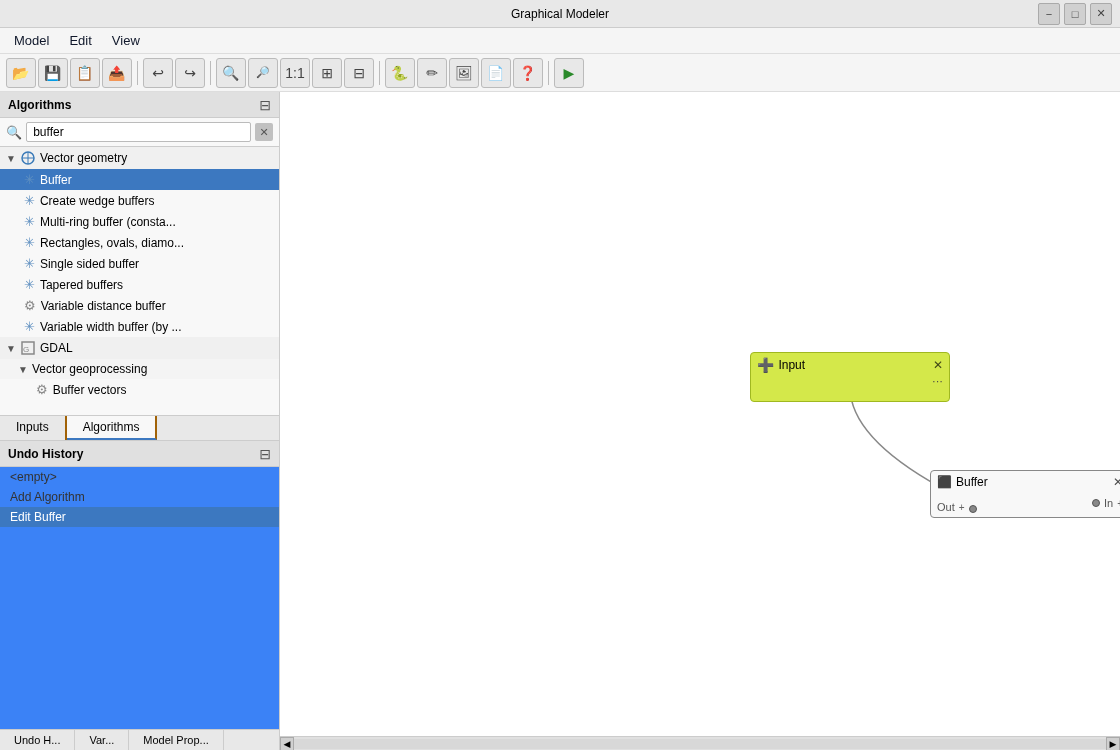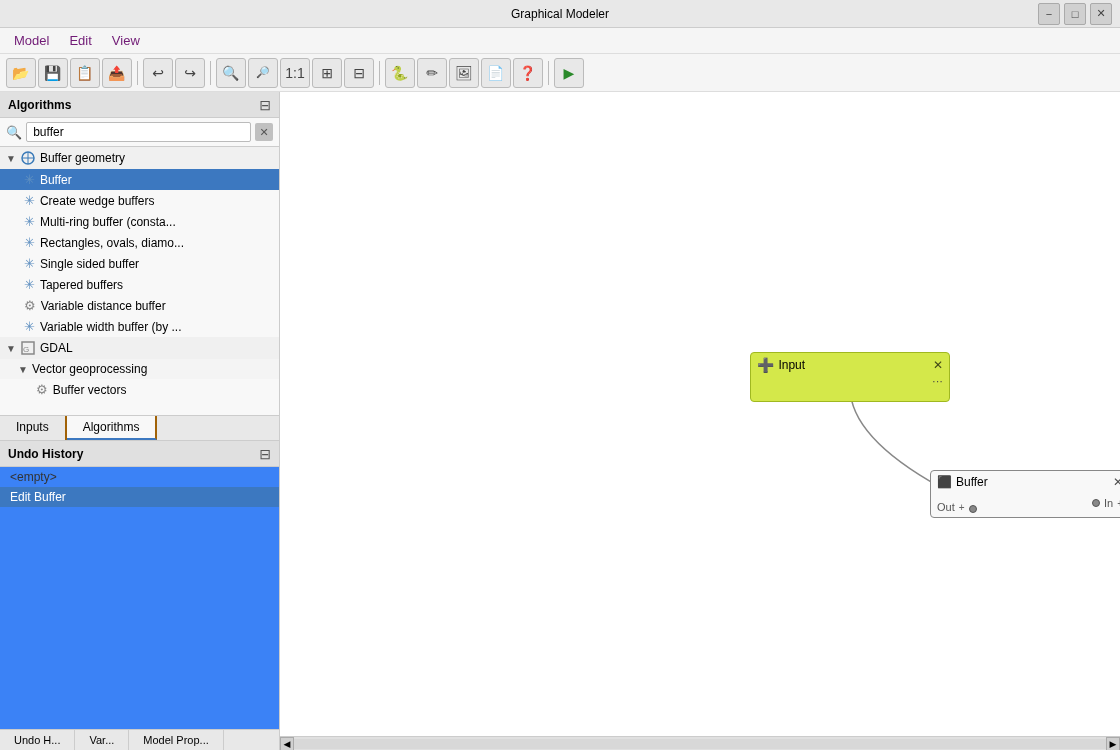--- a/index.html
+++ b/index.html
@@ -36,21 +36,21 @@
       height: 26px;
       display: flex;
       align-items: center;
       padding: 0 4px;
       border-bottom: 1px solid #ddd;
     }
     .menu-item {
       padding: 2px 10px;
       cursor: pointer;
       font-size: 13px;
-      color: #701a75;
+      color: #0f172a;
     }
 
     
     #toolbar {
       background: #f5f5f5;
       height: 38px;
       display: flex;
       align-items: center;
       padding: 2px 6px;
       border-bottom: 1px solid #ddd;
@@ -391,21 +391,21 @@
 
       <div class="tree-group-header">
         <span class="expand-arrow">▼</span>
         <span class="tree-group-icon">
           <svg width="16" height="16" viewBox="0 0 16 16">
               <circle cx="8" cy="8" r="6" fill="none" stroke="#3a7ab8" stroke-width="1.5"></circle>
               <line x1="2" y1="8" x2="14" y2="8" stroke="#3a7ab8" stroke-width="1"></line>
               <line x1="8" y1="2" x2="8" y2="14" stroke="#3a7ab8" stroke-width="1"></line>
             </svg>
         </span>
-        <span>Buffer geometry</span>
+        <span>Vector geometry</span>
       </div>
 
       <div class="tree-item selected">
         <span class="algo-icon" style="color:#6090c0;">✳</span>
         <span class="item-label">Buffer</span>
       </div>
 
       <div class="tree-item">
         <span class="algo-icon" style="color:#6090c0;">✳</span>
         <span class="item-label">Create wedge buffers</span>
@@ -470,20 +470,21 @@
     </div>
 
     <div id="undo-section">
       <div id="undo-header">
         <span id="undo-header-title">Undo History</span>
         <span style="font-size:14px;cursor:pointer;color:#555;">⊟</span>
       </div>
 
       <div id="undo-list">
         <div class="undo-item">&lt;empty&gt;</div>
+        <div class="undo-item">Add Algorithm</div>
         <div class="undo-item selected">Edit Buffer</div>
       </div>
 
       <div id="bottom-tab-bar">
         <div class="bottom-tab">Undo H...</div>
         <div class="bottom-tab">Var...</div>
         <div class="bottom-tab">Model Prop...</div>
       </div>
     </div>
 

